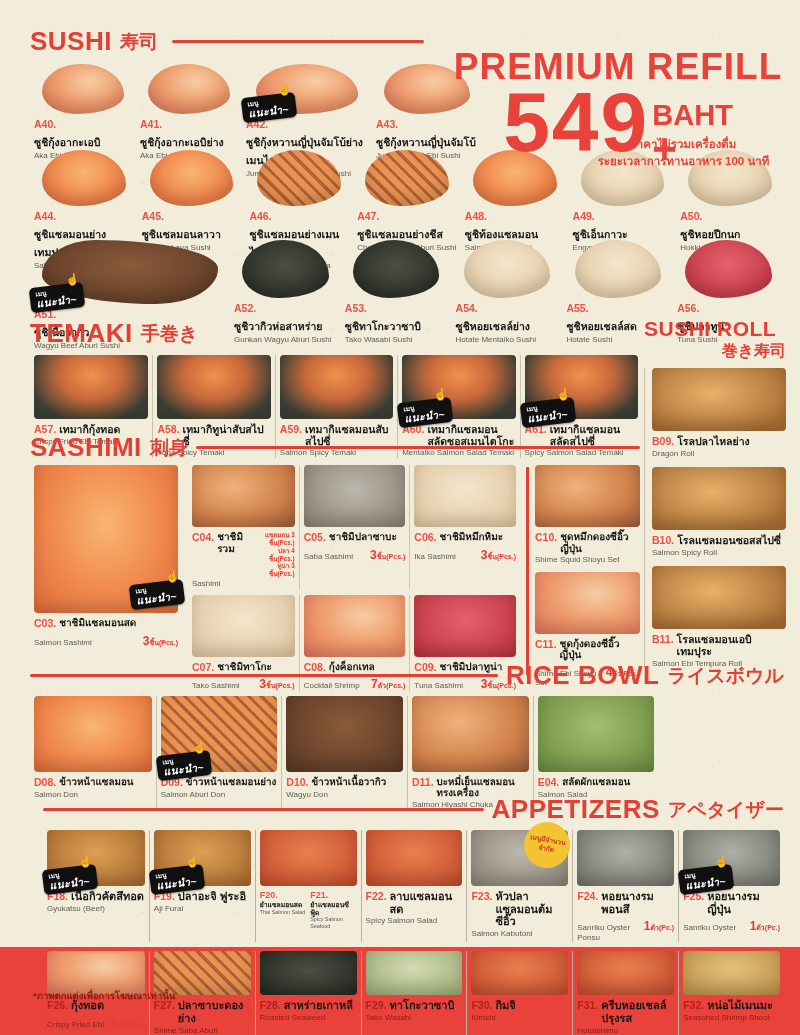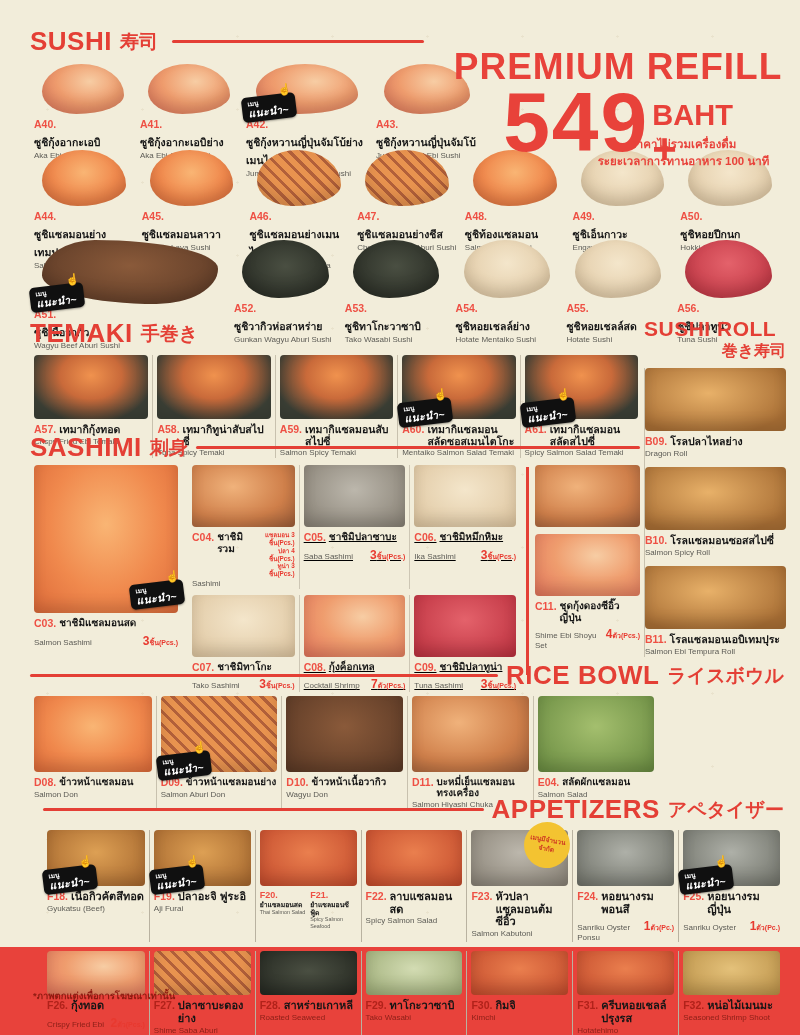--- a/index.html
+++ b/index.html
@@ -91,34 +91,34 @@
   
   #sec-temaki{position:absolute;left:30px;top:318px;width:612px;}
   .temaki-row{display:grid;grid-template-columns:repeat(5,1fr);margin-top:6px;}
   .temaki-row .photo{height:64px;}
   .temaki-row .item + .item{border-left:1px solid #c8c1ae;}
 
   
   #col-roll{position:absolute;right:14px;top:318px;width:142px;}
   #col-roll .hdr-en{font-size:21px;display:block;line-height:1;}
   #col-roll .hdr-jp{font-size:16px;display:block;margin-top:2px;text-align:right;}
-  #roll-items{margin-top:6px;border-left:1px solid #c8c1ae;}
+  #roll-items{margin-top:6px;border-left:1px solid #c8c1ae;padding-left:7px;}
   #roll-items .item{padding:0;margin-bottom:9px;}
   #roll-items .photo{height:63px;}
 
   
   #sec-sashimi{position:absolute;left:30px;top:432px;width:610px;}
   .sash-body{position:relative;height:216px;margin-top:2px;}
   #sash-big{position:absolute;left:0;top:0;width:152px;}
   #sash-big .photo{height:148px;}
   #sash-big .badge-rec{left:auto;right:-6px;bottom:6px;}
   #sash-mid{position:absolute;left:158px;top:0;width:332px;display:grid;
     grid-template-columns:repeat(3,1fr);row-gap:6px;}
   #sash-mid .photo, #sash-right .photo{height:62px;}
-  #sash-mid .item:not(:nth-child(3n+1)){border-left:1px solid #cdc6b4;text-decoration:underline;}
+  #sash-mid .item:not(:nth-child(3n+1)){border-left:1px solid #cdc6b4;}
   .sash-vline{position:absolute;left:496px;top:2px;width:2.5px;height:208px;background:#e43f35;}
   #sash-right{position:absolute;left:505px;top:0;width:105px;}
   #sash-right .item{padding:0;margin-bottom:7px;}
   #sash-mid .th, #sash-right .th, #sash-big .th{font-size:10px;}
 
   
   #sec-rice{position:absolute;left:30px;top:660px;right:16px;}
   .rice-row{display:grid;grid-template-columns:repeat(6,1fr);margin-top:5px;}
   .rice-row .photo{height:76px;}
   .rice-row .item + .item{border-left:1px solid #c8c1ae;}
@@ -638,20 +638,29 @@
               </div>
             </div>
           </div>
         </div>
       <div class="sash-vline"></div>
       <div id="sash-right">
           <div class="item">
             <div class="ph-wrap">
               <div class="photo ph-mixed"></div>
             </div>
+            <div class="label">
+              <div class="l1">
+                <span class="code">C10.</span>
+                <span class="th">ชุดหมึกดองซีอิ๊วญี่ปุ่น</span>
+              </div>
+              <div class="l2">
+                <span class="en">Shime Squid Shoyu Set</span>
+              </div>
+            </div>
           </div>
           <div class="item">
             <div class="ph-wrap">
               <div class="photo ph-shrimp"></div>
             </div>
             <div class="label">
               <div class="l1">
                 <span class="code">C11.</span>
                 <span class="th">ชุดกุ้งดองซีอิ๊วญี่ปุ่น</span>
               </div>

